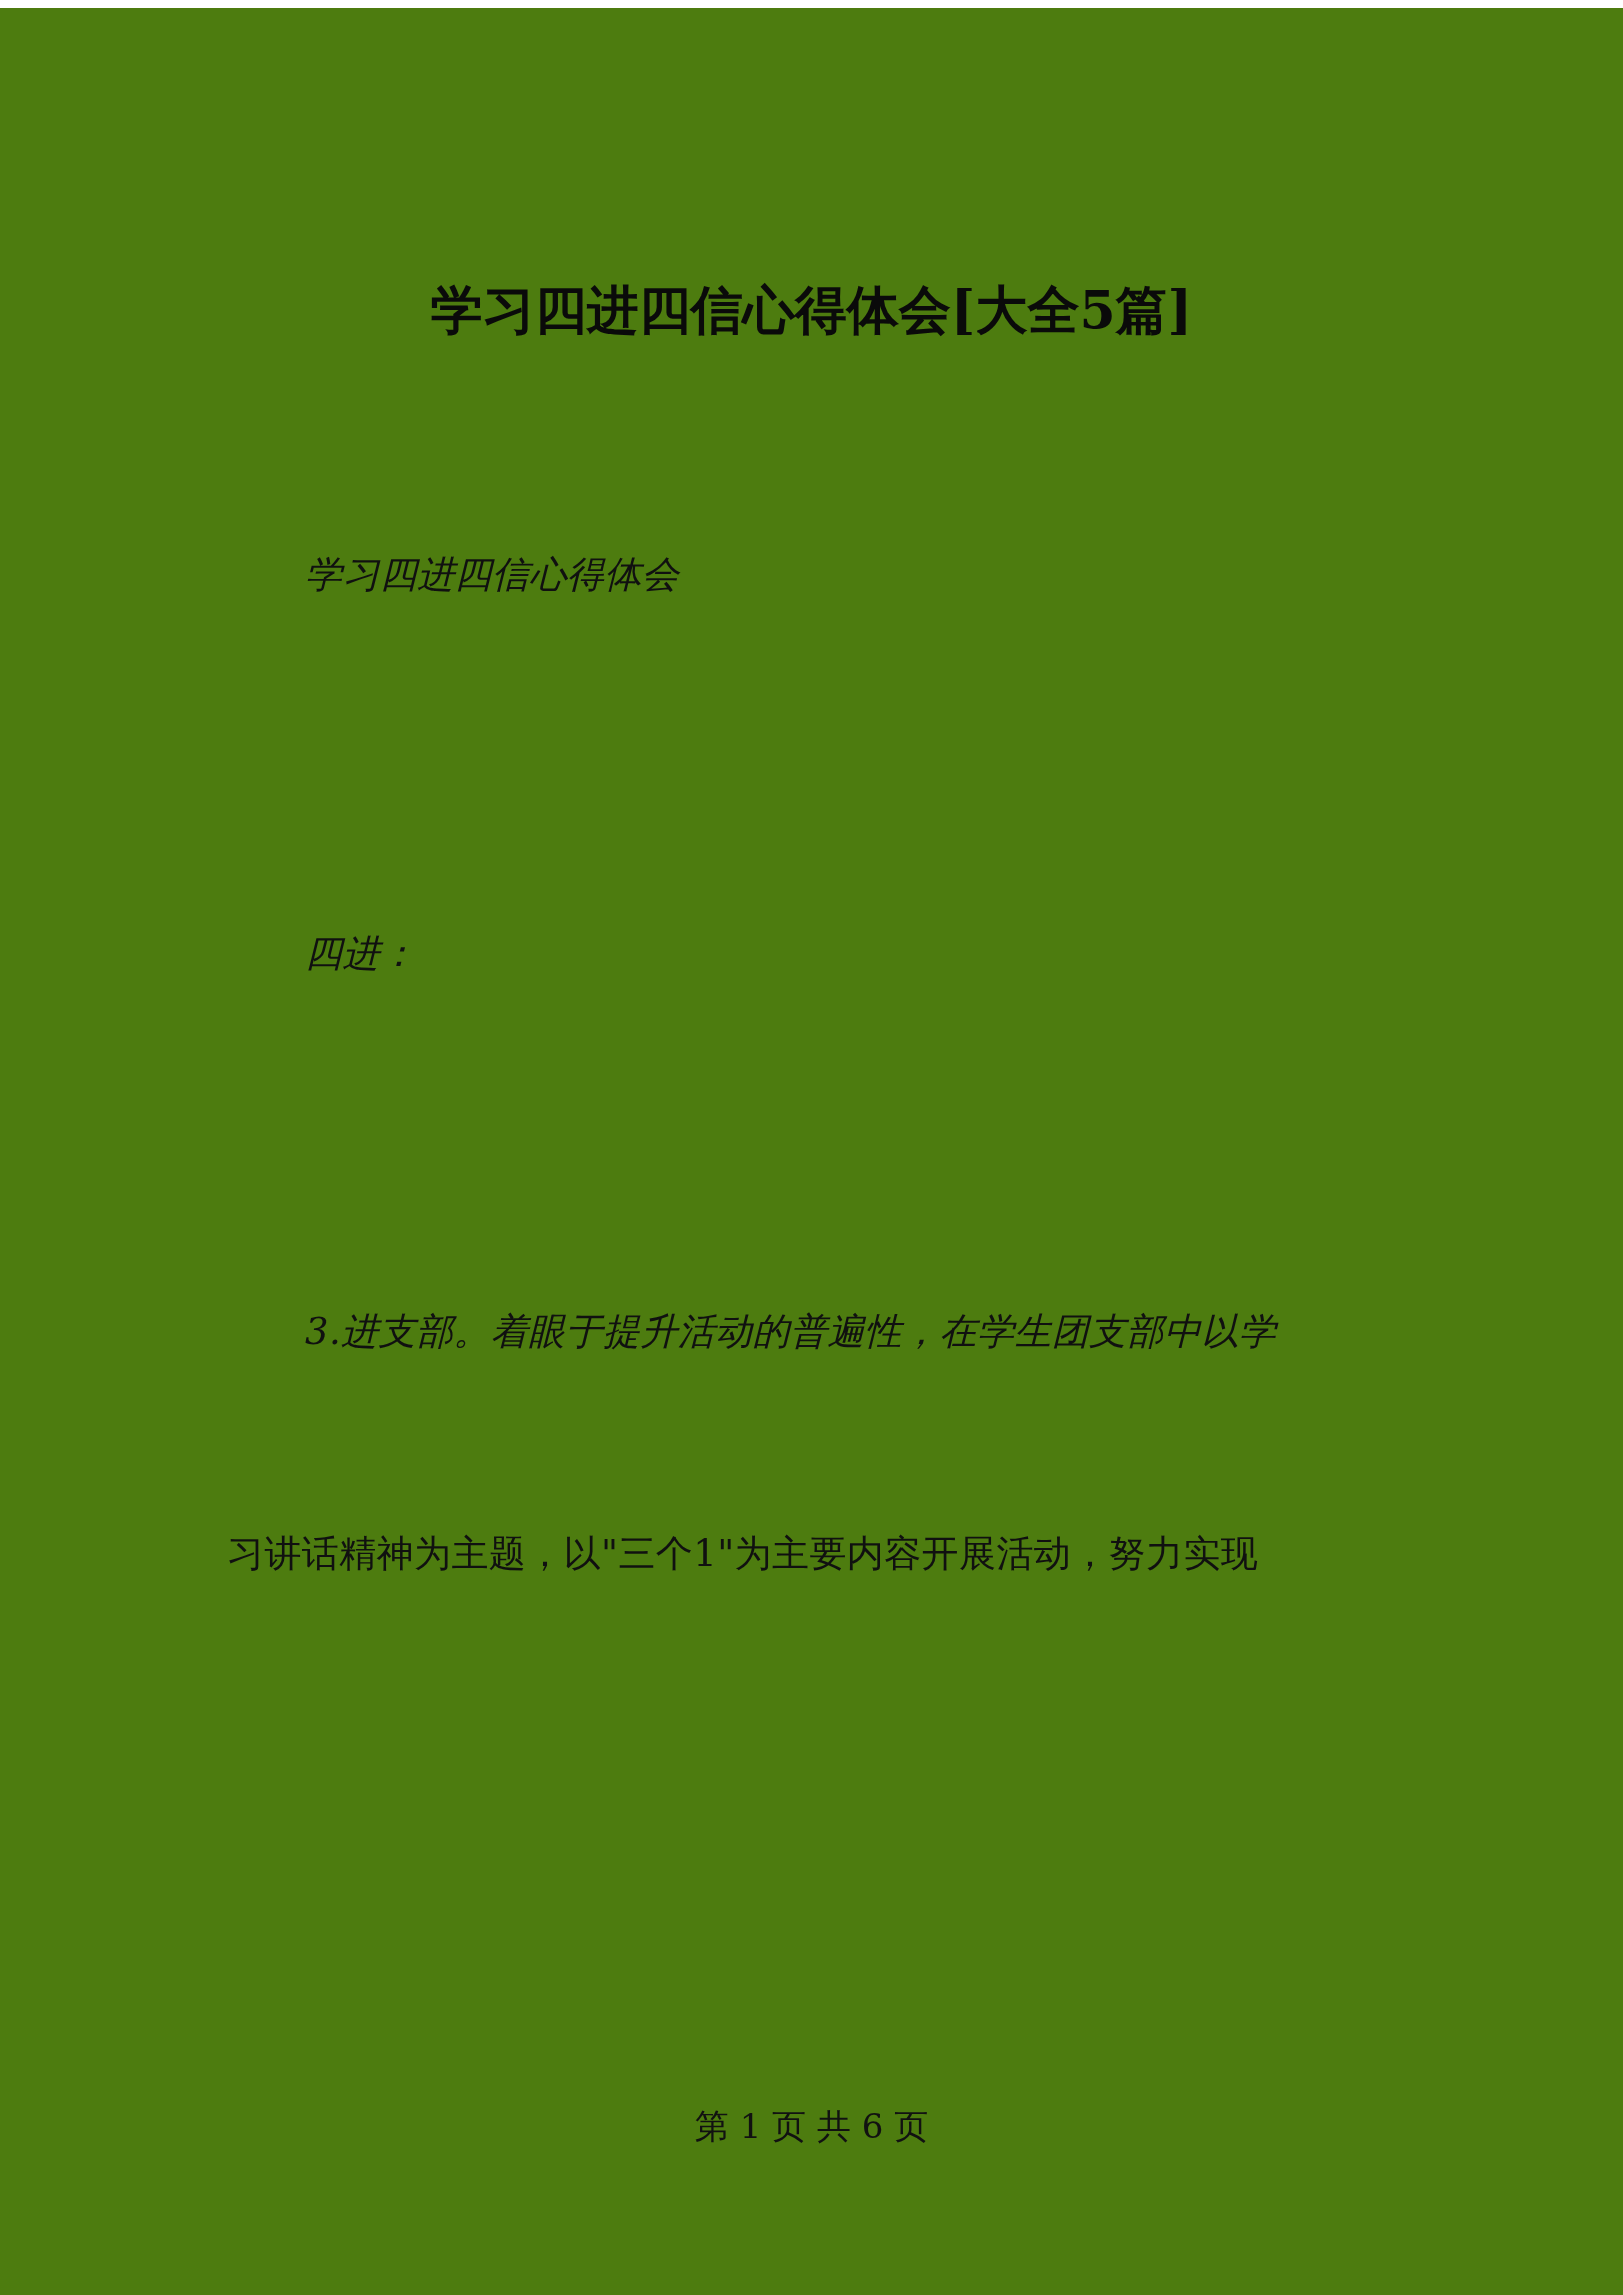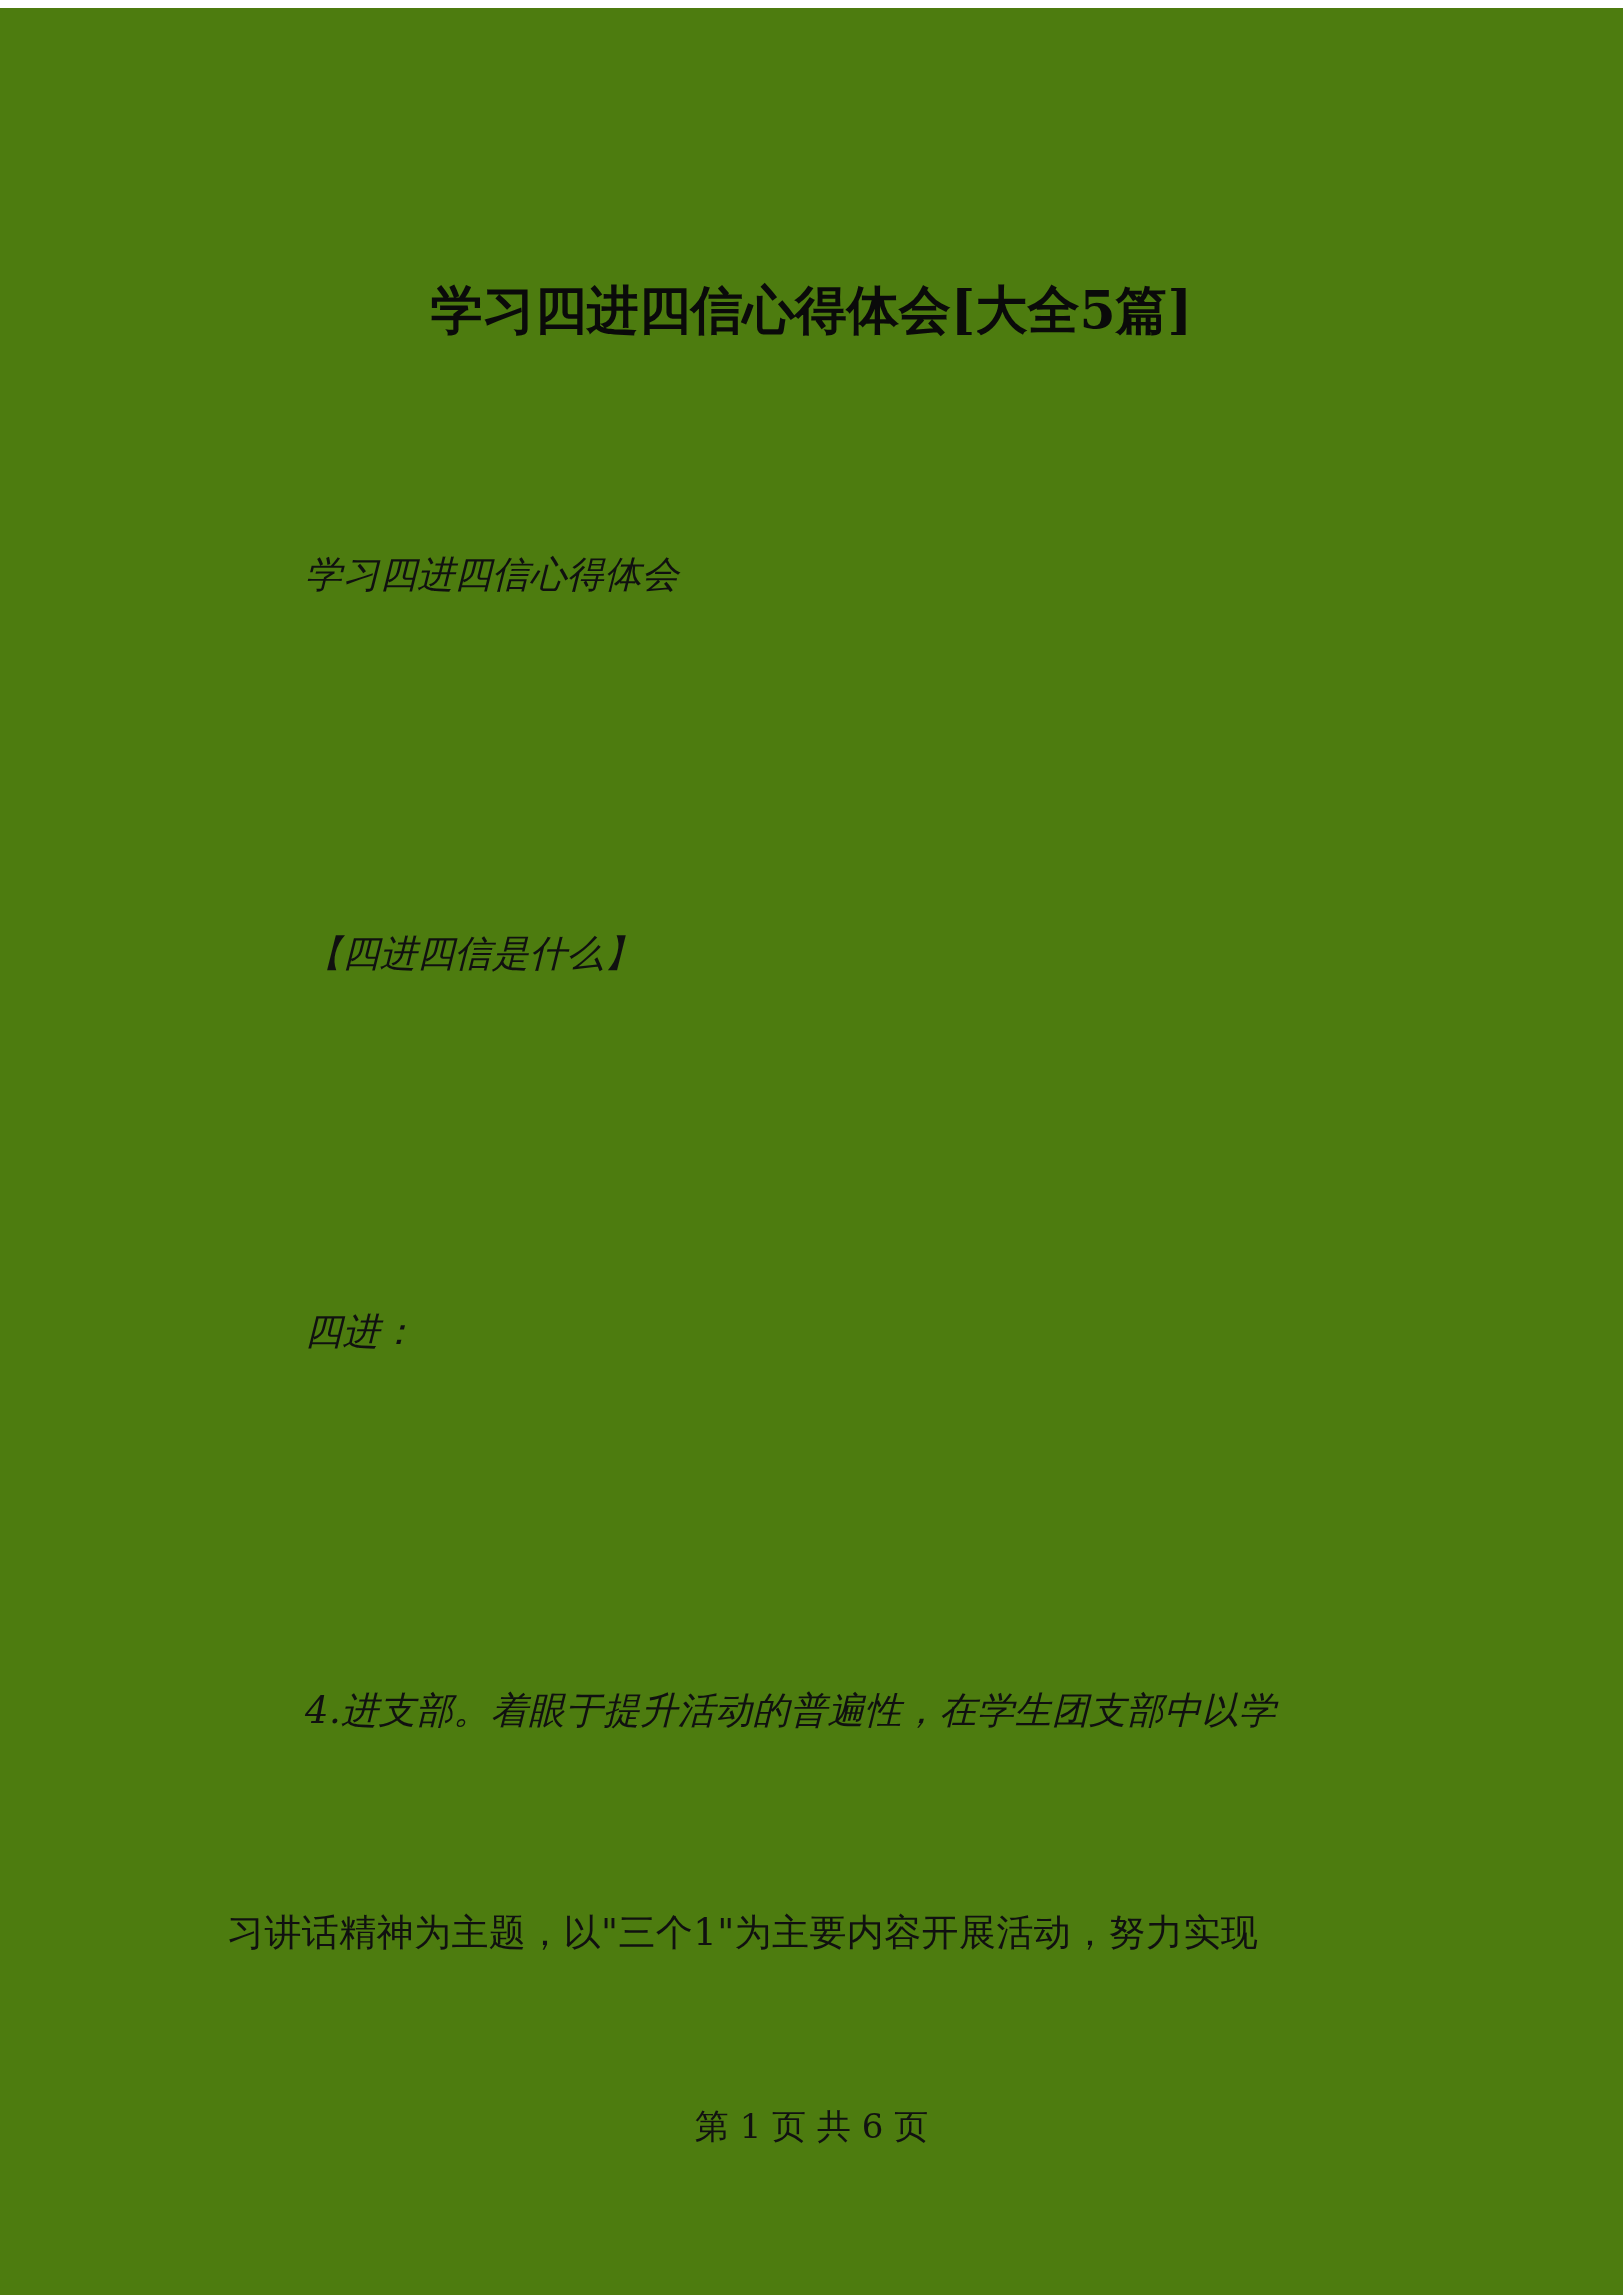--- a/index.html
+++ b/index.html
@@ -92,30 +92,27 @@
 <div class="page">
 
   <div class="doc-title">学习四进四信心得体会[大全5篇]</div>
 
   <div class="body-block">
 
     <div class="para">
       <span class="line indent">学习四进四信心得体会</span>
     </div>
 
-    <div class="para">
-      <span class="line indent">【四进四信是什么】</span>
-    </div>
 
     <div class="para">
       <span class="line indent">四进：</span>
     </div>
 
     <div class="para">
-      <span class="line indent">4.进支部。着眼于提升活动的普遍性，在学生团支部中以学</span>
+      <span class="line indent">3.进支部。着眼于提升活动的普遍性，在学生团支部中以学</span>
       <span class="line">习讲话精神为主题，以"三个1"为主要内容开展活动，努力实现</span>
       
       
       
       
       
     </div>
 
   </div>
 

